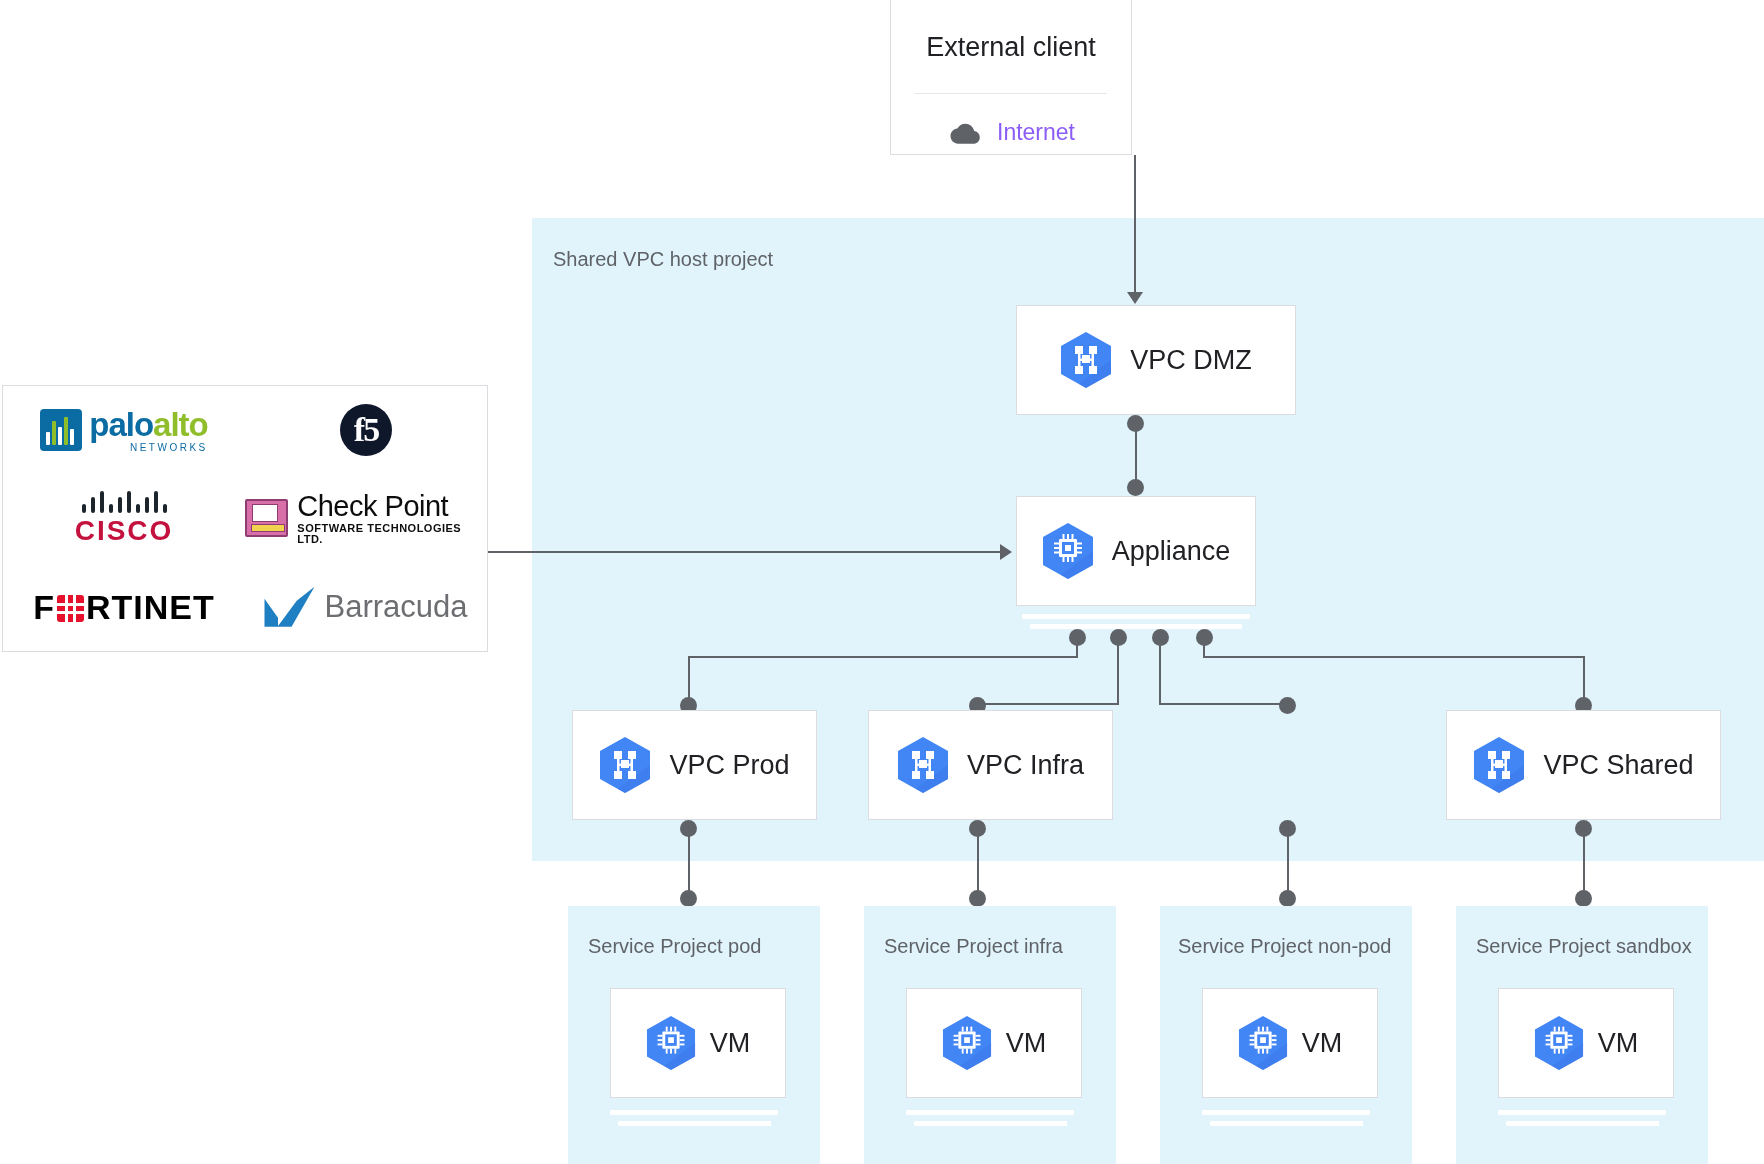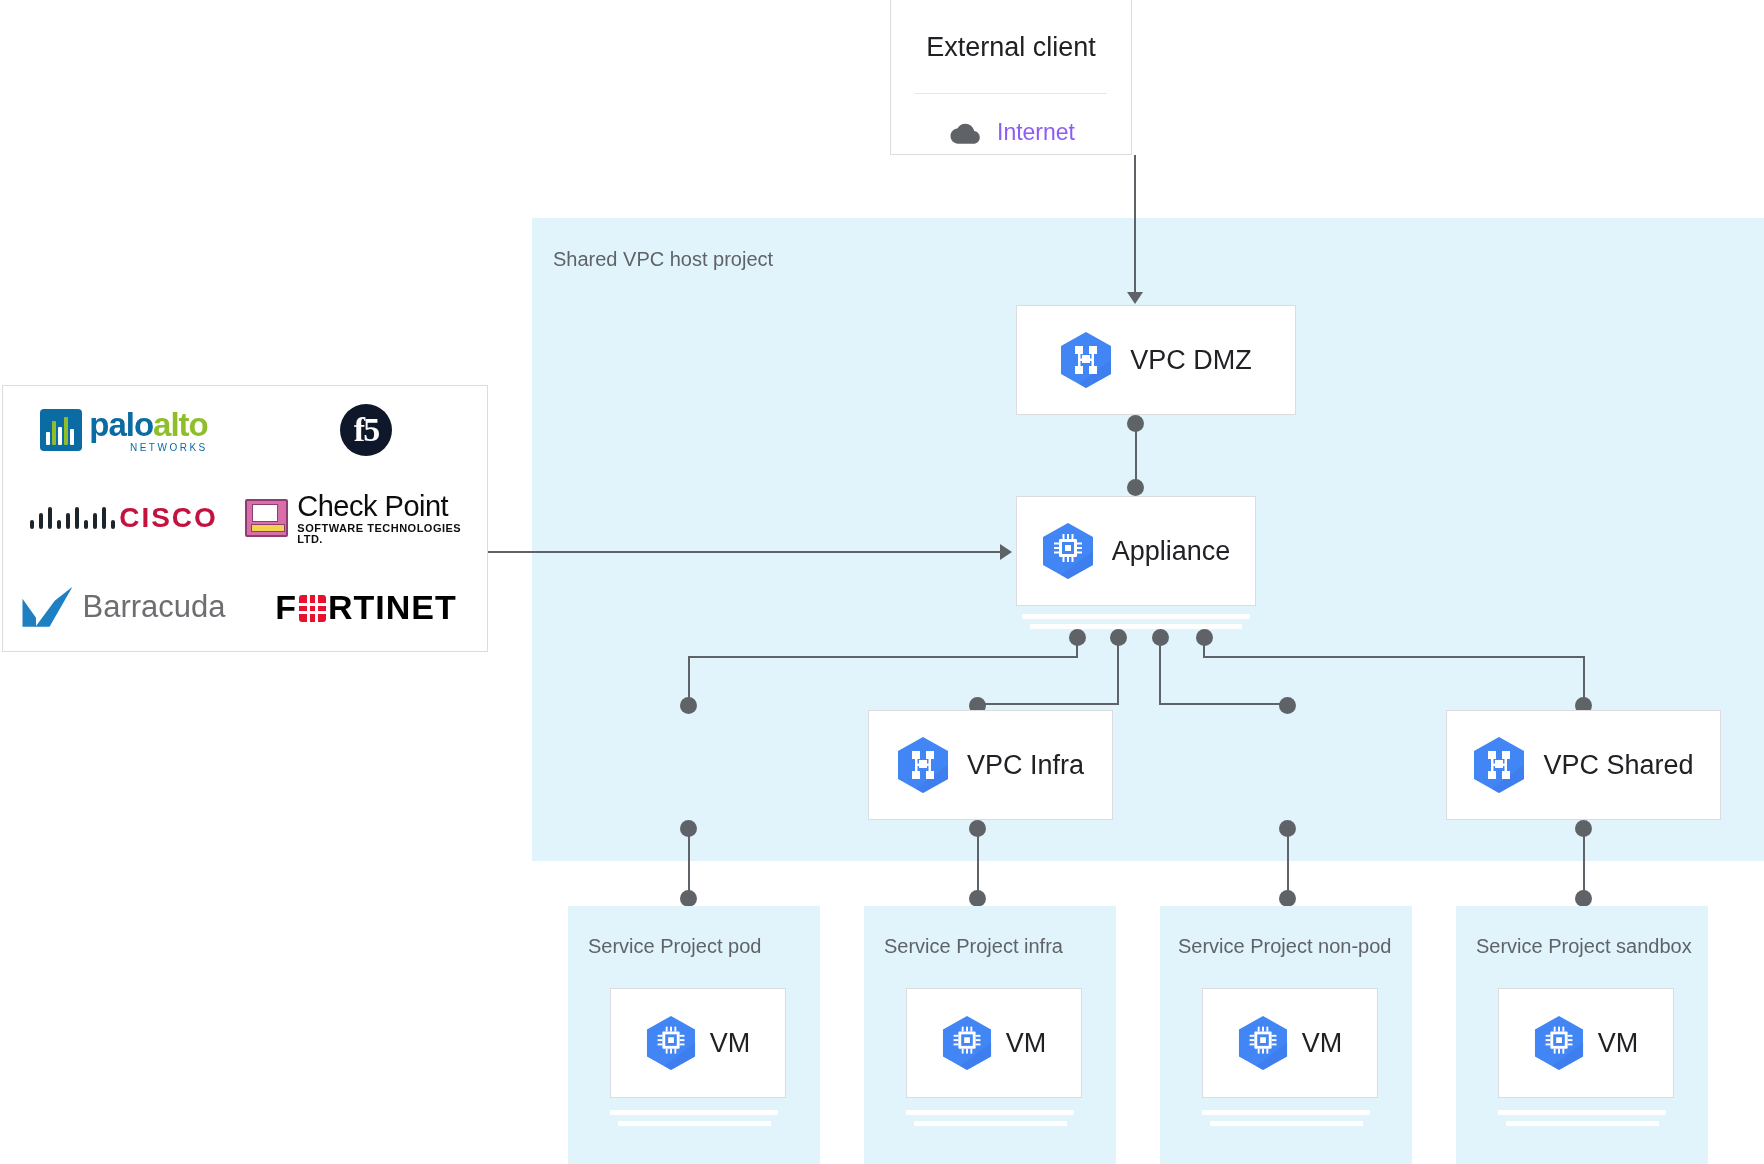--- a/index.html
+++ b/index.html
@@ -127,21 +127,21 @@
   
   .f5-mark{
     width:52px;height:52px;border-radius:50%;background:#0f172a;
     color:#ffffff;font-size:34px;font-weight:700;
     display:flex;align-items:center;justify-content:center;
     font-family:"Liberation Serif",serif;
     letter-spacing:-2px;
   }
 
   
-  .cisco-wrap{display:flex;flex-direction:row;align-items:center;gap:4px;}
+  .cisco-wrap{display:flex;flex-direction:column;align-items:center;gap:4px;}
   .cisco-bars{display:flex;align-items:flex-end;gap:5px;height:22px;}
   .cisco-bars i{width:4px;background:#1d252c;border-radius:2px;display:block;}
   .cisco-txt{font-size:28px;font-weight:700;color:#c4123f;letter-spacing:2px;line-height:1;}
 
   
   .cp-wrap{display:flex;align-items:center;gap:9px;}
   .cp-mark{
     width:44px;height:38px;background:#d96fa8;border:2px solid #8e3d72;
     box-sizing:border-box;position:relative;border-radius:2px;
   }
@@ -324,35 +324,35 @@
               <span class="kb"></span>
           </span>
           <span class="cp-txt">
             <span class="cp-name" style="display:block;">Check Point</span>
             <span class="cp-sub" style="display:block;">SOFTWARE TECHNOLOGIES LTD.</span>
           </span>
         </div>
       </div>
 
       <div class="vendor-cell">
+        <div class="ft-wrap">
+          <span class="ft-txt"><span>F</span><span class="ft-o"><i></i><i class="b"></i></span><span>RTINET</span></span>
+        </div>
+      </div>
+
+      <div class="vendor-cell">
         <div class="bc-wrap">
           <span class="bc-mark">
             <span class="tail"></span>
               <span class="fin"></span>
           </span>
           <span class="bc-txt">Barracuda</span>
         </div>
       </div>
 
-      <div class="vendor-cell">
-        <div class="ft-wrap">
-          <span class="ft-txt"><span>F</span><span class="ft-o"><i></i><i class="b"></i></span><span>RTINET</span></span>
-        </div>
-      </div>
-
     </div>
   </div>
 
   <div class="line-h" style="left:488px;top:551px;width:512px;"></div>
   <div class="arrow-right" style="left:1000px;top:544px;"></div>
 
   <div class="dot" style="left:1069px;top:629px;"></div>
   <div class="dot" style="left:1110px;top:629px;"></div>
   <div class="dot" style="left:1152px;top:629px;"></div>
   <div class="dot" style="left:1196px;top:629px;"></div>
@@ -370,20 +370,39 @@
   <div class="line-v" style="left:1159px;top:637px;height:68px;"></div>
   <div class="line-h" style="left:1159px;top:703px;width:130px;"></div>
   <div class="line-v" style="left:1287px;top:703px;height:5px;"></div>
   <div class="dot" style="left:1279px;top:697px;"></div>
 
   <div class="line-v" style="left:1203px;top:637px;height:21px;"></div>
   <div class="line-h" style="left:1203px;top:656px;width:382px;"></div>
   <div class="line-v" style="left:1583px;top:656px;height:48px;"></div>
   <div class="dot" style="left:1575px;top:697px;"></div>
 
+  <div class="card node-card" style="left:572px;top:710px;width:245px;height:110px;">
+    <span class="hexicon">
+      <svg width="52" height="58" viewBox="0 0 52 58">
+        <polygon points="26,1 51,15 51,43 26,57 1,43 1,15" fill="#4285f4"></polygon>
+        <polygon points="51,29 51,43 26,57 19,53" fill="#3b78e7" opacity="0.5"></polygon>
+        <g fill="#ffffff">
+          <rect x="15" y="15" width="8" height="8"></rect>
+            <rect x="29" y="15" width="8" height="8"></rect>
+          <rect x="15" y="35" width="8" height="8"></rect>
+            <rect x="29" y="35" width="8" height="8"></rect>
+          <rect x="18" y="22" width="2.5" height="14"></rect>
+            <rect x="31.5" y="22" width="2.5" height="14"></rect>
+          <rect x="20" y="27.5" width="12" height="2.5"></rect>
+            <rect x="22" y="24" width="8" height="8"></rect>
+        </g>
+      </svg>
+    </span>
+    <span class="node-label">VPC Prod</span>
+  </div>
 
   <div class="card node-card" style="left:868px;top:710px;width:245px;height:110px;">
     <span class="hexicon">
       <svg width="52" height="58" viewBox="0 0 52 58">
         <polygon points="26,1 51,15 51,43 26,57 1,43 1,15" fill="#4285f4"></polygon>
         <polygon points="51,29 51,43 26,57 19,53" fill="#3b78e7" opacity="0.5"></polygon>
         <g fill="#ffffff">
           <rect x="15" y="15" width="8" height="8"></rect>
             <rect x="29" y="15" width="8" height="8"></rect>
           <rect x="15" y="35" width="8" height="8"></rect>

